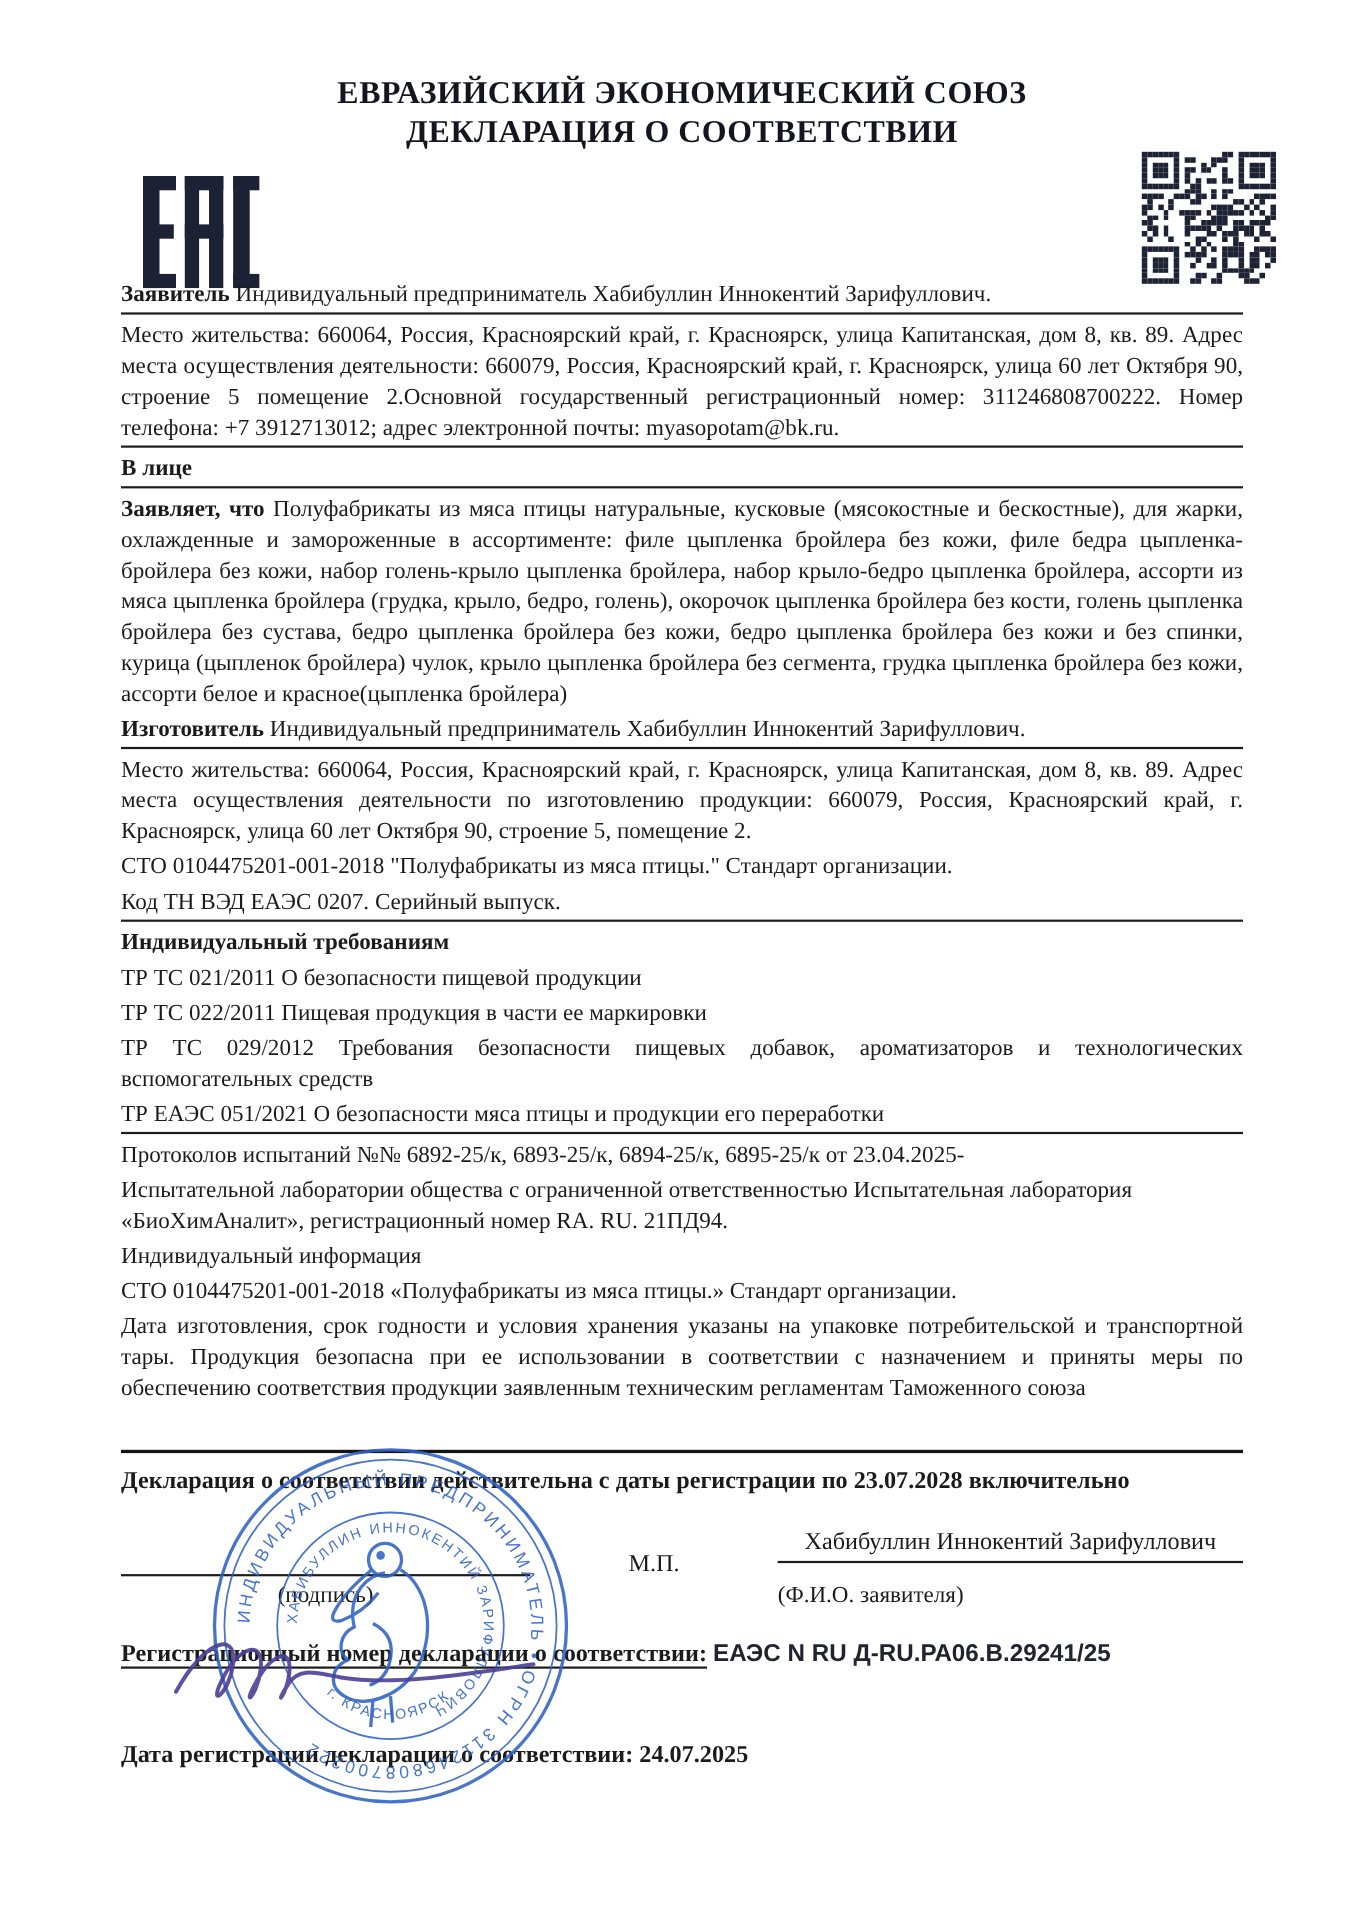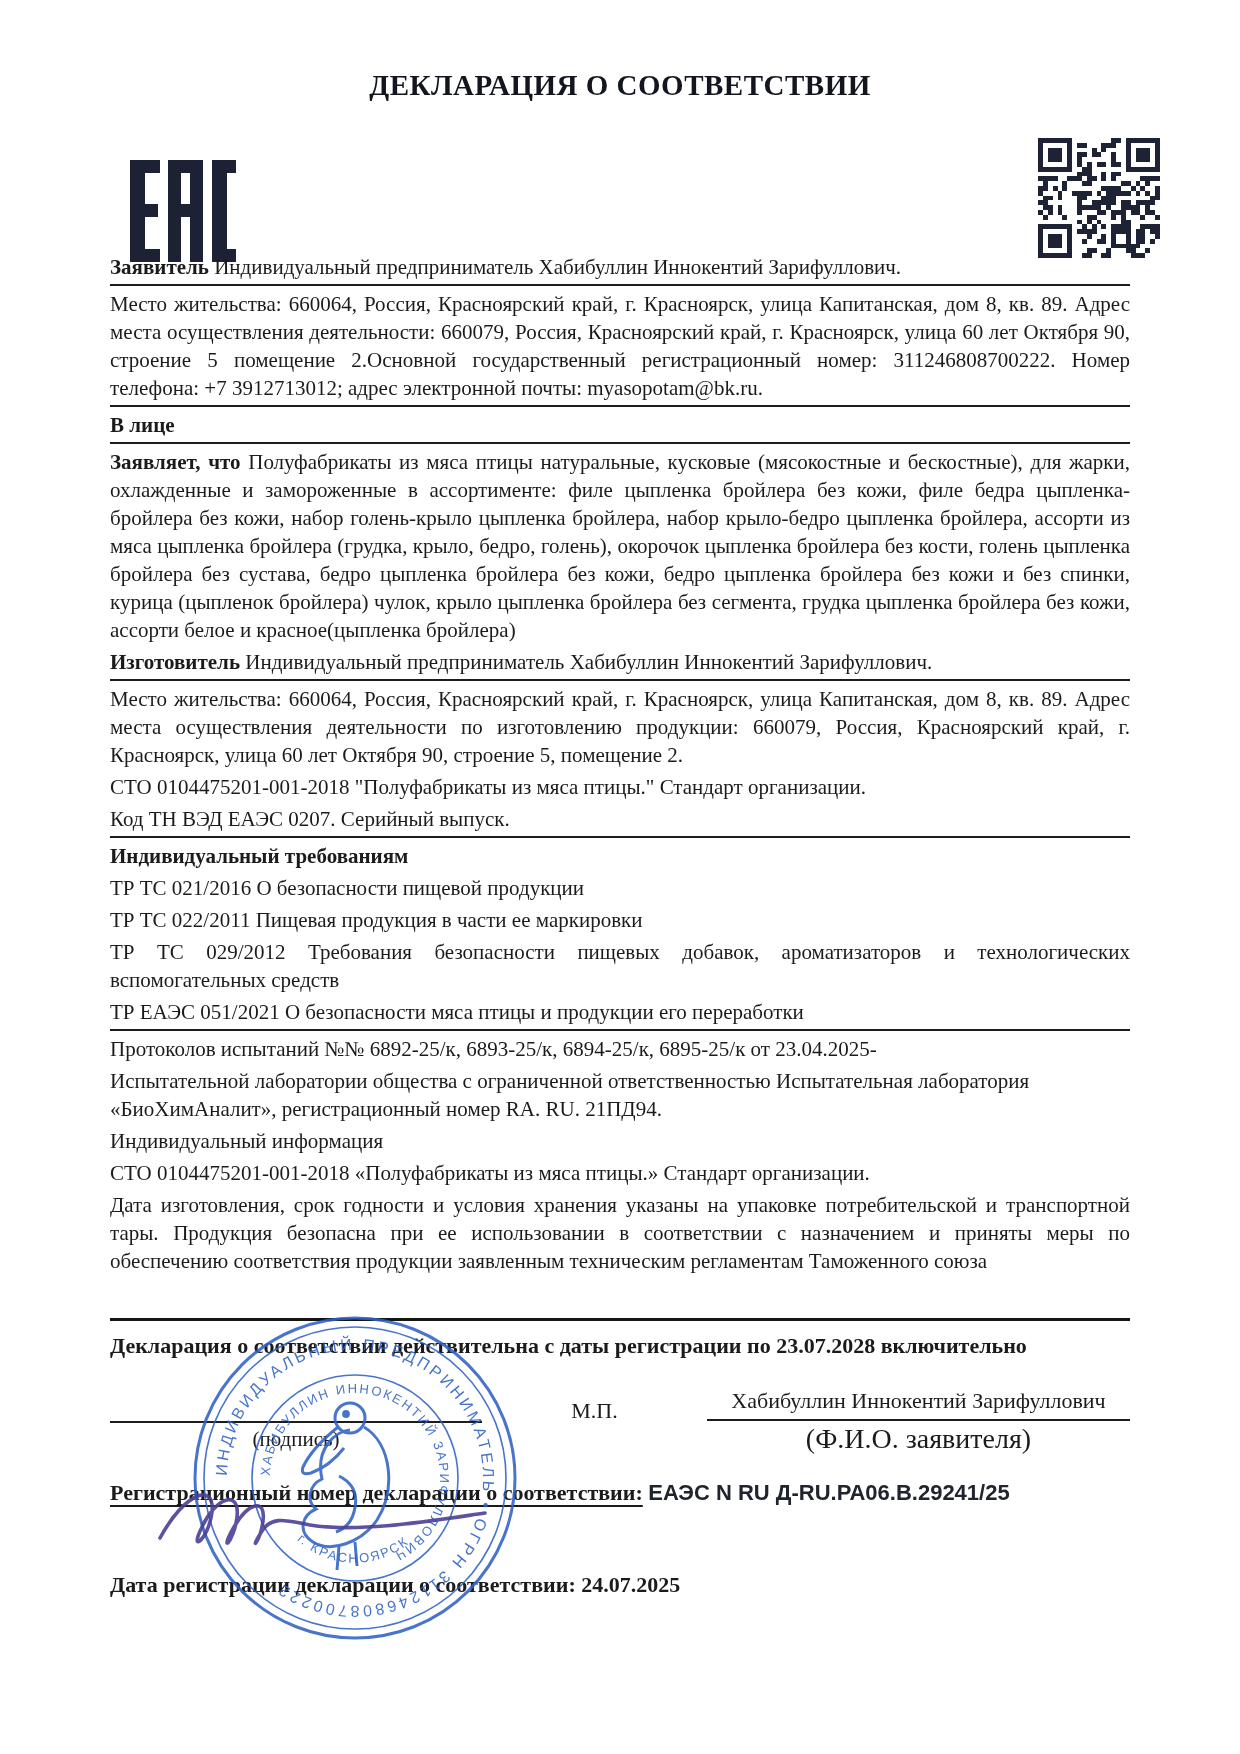--- a/index.html
+++ b/index.html
@@ -22,34 +22,35 @@
   .gap-top{margin-top:14px;}
   
   .validity{font-weight:bold;font-size:22px;line-height:30px;padding-top:6px;}
   .sig-row{display:flex;margin-top:26px;align-items:flex-end;}
   .sig-cell{width:372px;}
   .sig-line{border-bottom:2px solid #1c1c1c;height:30px;}
   .sig-caption{text-align:center;font-size:21px;padding-top:2px;}
   .mp-cell{width:225px;text-align:center;font-size:22px;padding-bottom:28px;}
   .fio-cell{flex:1;}
   .fio-name{text-align:center;font-size:22px;border-bottom:2px solid #1c1c1c;padding-bottom:4px;}
-  .fio-caption{text-align:center;font-size:28px;padding-top:4px;}
+  .fio-caption{text-align:left;font-size:21px;padding-top:14px;}
   .reg-line{margin-top:26px;font-size:22px;font-weight:bold;}
   .reg-label{text-decoration:underline;text-underline-offset:5px;}
   .reg-value{font-family:"Liberation Sans","DejaVu Sans",sans-serif;font-size:22px;font-weight:bold;color:#20242e;}
   .date-line{margin-top:64px;font-size:22px;font-weight:bold;}
   
   .seal-svg{position:absolute;left:98px;top:1296px;width:444px;height:364px;pointer-events:none;}
 </style>
 </head>
 <body>
 
 <div class="page">
 
   <div class="title-block">
+    <div class="title-line">ЕВРАЗИЙСКИЙ ЭКОНОМИЧЕСКИЙ СОЮЗ</div>
     <div class="title-line">ДЕКЛАРАЦИЯ О СООТВЕТСТВИИ</div>
   </div>
 
   <svg class="eac-logo" viewBox="0 0 108 102" aria-hidden="true">
     <g fill="#1c2134">
       <rect x="2" y="0" width="15" height="102"></rect>
       <rect x="2" y="0" width="30" height="13"></rect>
       <rect x="2" y="44" width="28" height="13"></rect>
       <rect x="2" y="89" width="30" height="13"></rect>
       <rect x="40" y="0" width="13" height="102"></rect>
@@ -386,21 +387,21 @@
       <span class="b">Изготовитель</span>
       <span>Индивидуальный предприниматель Хабибуллин Иннокентий Зарифуллович.</span>
     </div>
 
     <div class="sec just">Место жительства: 660064, Россия, Красноярский край, г. Красноярск, улица Капитанская, дом 8, кв. 89. Адрес места осуществления деятельности по изготовлению продукции: 660079, Россия, Красноярский край, г. Красноярск, улица 60 лет Октября 90, строение 5, помещение 2.</div>
 
     <div class="sec">СТО 0104475201-001-2018 "Полуфабрикаты из мяса птицы." Стандарт организации.</div>
     <div class="sec rule">Код ТН ВЭД ЕАЭС 0207. Серийный выпуск.</div>
 
     <div class="sec b">Индивидуальный требованиям</div>
-    <div class="sec">ТР ТС 021/2016 О безопасности пищевой продукции</div>
+    <div class="sec">ТР ТС 021/2011 О безопасности пищевой продукции</div>
     <div class="sec">ТР ТС 022/2011 Пищевая продукция в части ее маркировки</div>
     <div class="sec just">ТР ТС 029/2012 Требования безопасности пищевых добавок, ароматизаторов и технологических вспомогательных средств</div>
     <div class="sec rule">ТР ЕАЭС 051/2021 О безопасности мяса птицы и продукции его переработки</div>
 
     <div class="sec">Протоколов испытаний №№ 6892-25/к, 6893-25/к, 6894-25/к, 6895-25/к от 23.04.2025-</div>
     <div class="sec">Испытательной лаборатории общества с ограниченной ответственностью Испытательная лаборатория «БиоХимАналит», регистрационный номер RA. RU. 21ПД94.</div>
 
     <div class="sec">Индивидуальный информация</div>
     <div class="sec">СТО 0104475201-001-2018 «Полуфабрикаты из мяса птицы.» Стандарт организации.</div>
     <div class="sec just">Дата изготовления, срок годности и условия хранения указаны на упаковке потребительской и транспортной тары. Продукция безопасна при ее использовании в соответствии с назначением и приняты меры по обеспечению соответствия продукции заявленным техническим регламентам Таможенного союза</div>

